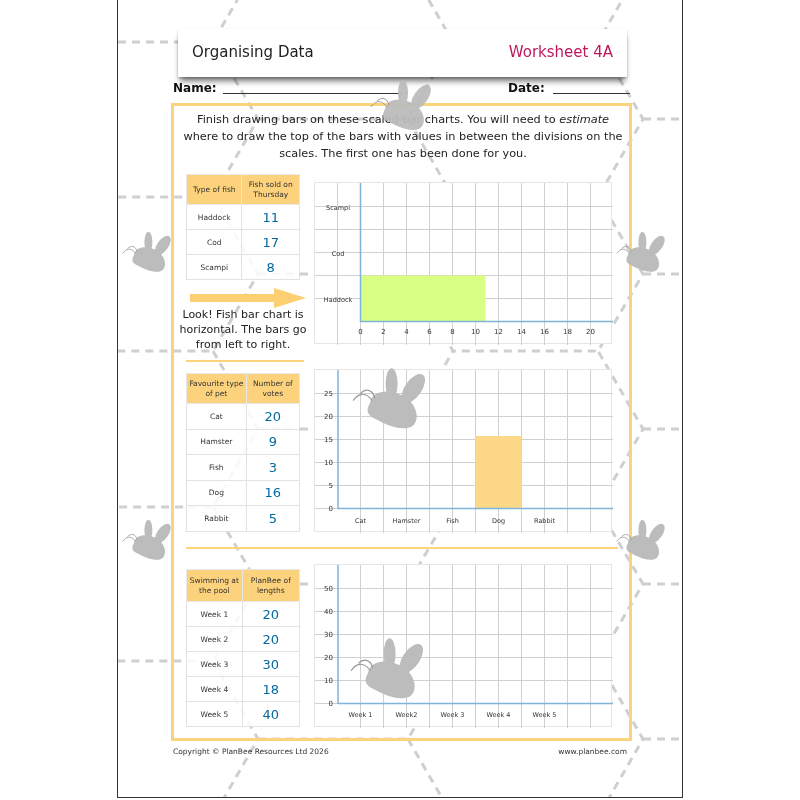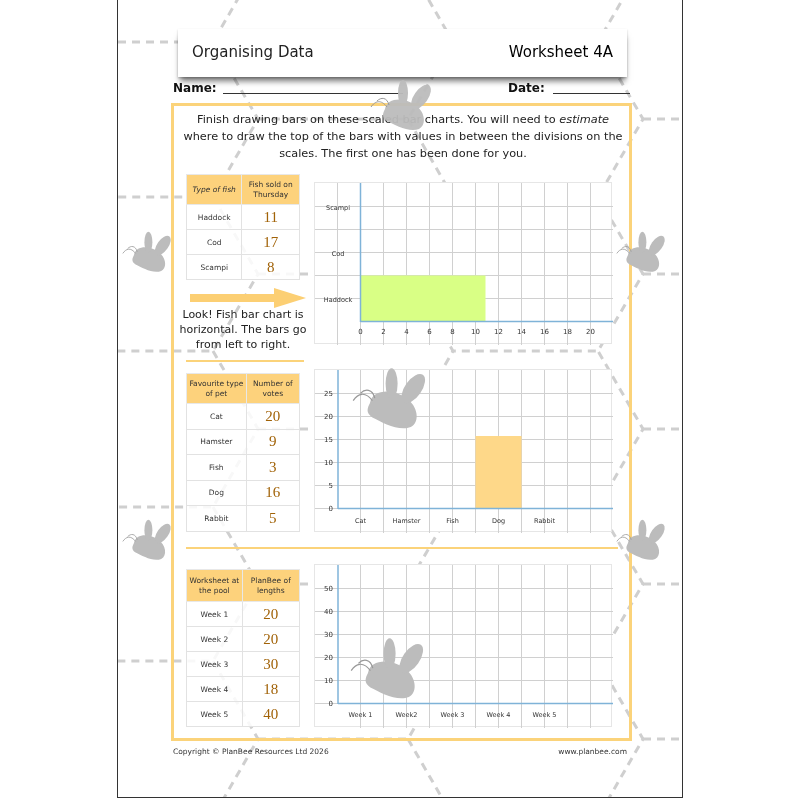--- a/index.html
+++ b/index.html
@@ -10,42 +10,42 @@
     position: absolute; left: 117px; top: -2px; width: 566px; height: 800px;
     border: 1.5px solid #333; background: #fff; overflow: hidden;
   }
   .bg-pattern { position: absolute; left: 0; top: 0; width: 566px; height: 800px; pointer-events: none; }
 
   .banner {
     position: absolute; left: 60px; top: 30px; width: 449px; height: 48px;
     background: #fff; box-shadow: 0 6px 6px -2px rgba(0,0,0,0.55), 0 1px 2px rgba(0,0,0,0.2);
   }
   .banner .title { position: absolute; left: 14px; top: 14px; font-size: 15px; color: #222; }
-  .banner .ws { position: absolute; right: 14px; top: 14px; font-size: 15px; color: #000000; }
+  .banner .ws { position: absolute; right: 14px; top: 14px; font-size: 15px; color: #be185d; }
 
   .name-row { position: absolute; left: 55px; top: 82px; width: 460px; height: 16px; font-size: 12px; font-weight: bold; color: #111; }
   .name-label { position: absolute; left: 0; top: 0; }
   .name-line { position: absolute; left: 50px; top: 12px; width: 180px; border-bottom: 1px solid #333; }
   .date-label { position: absolute; left: 335px; top: 0; }
   .date-line { position: absolute; left: 380px; top: 12px; width: 77px; border-bottom: 1px solid #333; }
 
   .frame {
     position: absolute; left: 53px; top: 104px; width: 461px; height: 638px;
     border: 3px solid #fbd37a;
   }
 
   .instructions {
     position: absolute; left: 65px; top: 112px; width: 440px;
     font-size: 11.3px; line-height: 17px; text-align: center; color: #222;
   }
 
   table.dt { position: absolute; border-collapse: collapse; font-size: 8px; }
   table.dt th { background: #fdd27c; font-weight: normal; color: #333; font-size: 7.5px; line-height: 10px; border: 1px solid #e8e8e8; text-align: center; }
   table.dt td { border: 1px solid #e2e2e2; text-align: center; color: #333; background: rgba(255,255,255,0.85); }
-  table.dt td.num { font-size: 15px; color: #a16207; font-family: Liberation Serif, serif; }
+  table.dt td.num { font-size: 13px; color: #0369a1; }
   table.dt td.lbl { font-size: 7.5px; }
 
   .chart { position: absolute; background: #fff; border: 1px solid #e6e6e6; }
   .chart svg { position: absolute; left: 0; top: 0; }
 
   .arrow { position: absolute; left: 72px; top: 289px; width: 116px; height: 20px; }
   .look { position: absolute; left: 55px; top: 308px; width: 140px; font-size: 11px; line-height: 15px; text-align: center; color: #222; }
   .look b { font-weight: normal; }
 
   .divider1 { position: absolute; left: 68px; top: 361px; width: 118px; border-top: 2px solid #fbd37a; }
@@ -103,21 +103,21 @@
 
   <div class="frame"></div>
 
   <div class="instructions">
     <span>Finish drawing bars on these scaled bar charts. You will need to </span><i>estimate</i><span> where to draw the top of the bars with values in between the divisions on the scales. The first one has been done for you.</span>
   </div>
 
   <table class="dt" style="left:68px; top:175px; width:114px;">
     <tbody>
         <tr style="height:30px;">
-      <th style="width:56px;font-style:italic;">Type of fish</th>
+      <th style="width:56px;">Type of fish</th>
       <th style="width:58px;">Fish sold on Thursday</th>
     </tr>
     <tr style="height:25px;">
       <td class="lbl">Haddock</td>
       <td class="num">11</td>
     </tr>
     <tr style="height:25px;">
       <td class="lbl">Cod</td>
       <td class="num">17</td>
     </tr>
@@ -253,21 +253,21 @@
         <text x="229.5" y="153">Rabbit</text>
       </g>
     </svg>
   </div>
 
   <div class="divider2"></div>
 
   <table class="dt" style="left:68px; top:570px; width:114px;">
     <tbody>
         <tr style="height:32px;">
-      <th style="width:56px;">Worksheet at the pool</th>
+      <th style="width:56px;">Swimming at the pool</th>
       <th style="width:58px;">PlanBee of lengths</th>
     </tr>
     <tr style="height:25px;">
           <td class="lbl">Week 1</td>
           <td class="num">20</td>
         </tr>
     <tr style="height:25px;">
           <td class="lbl">Week 2</td>
           <td class="num">20</td>
         </tr>

